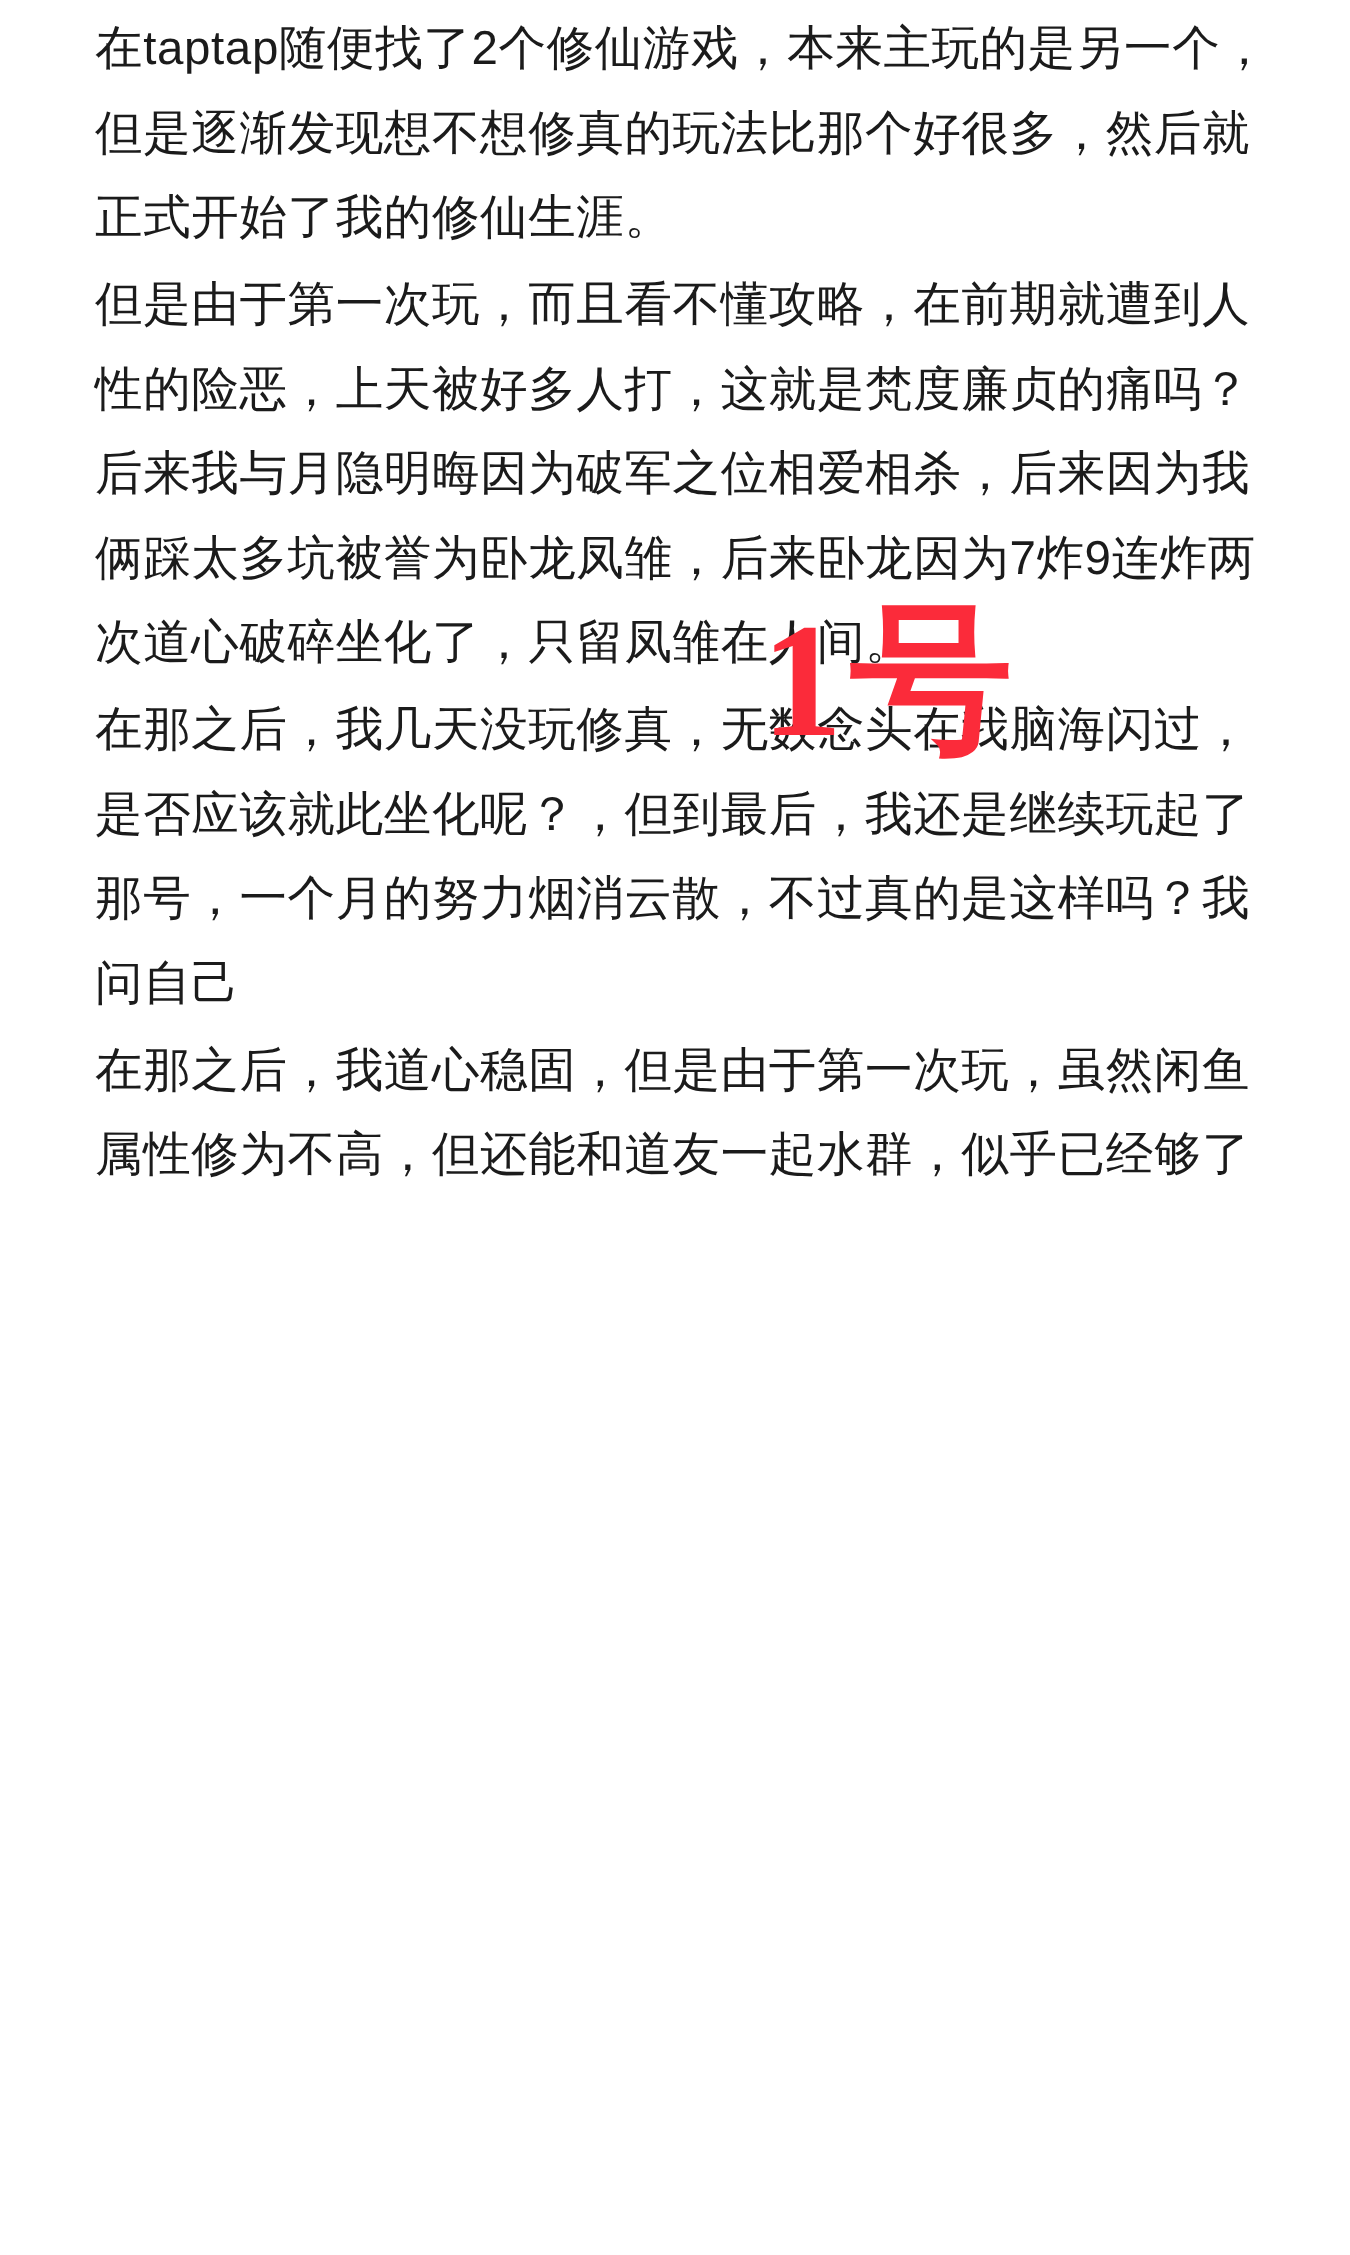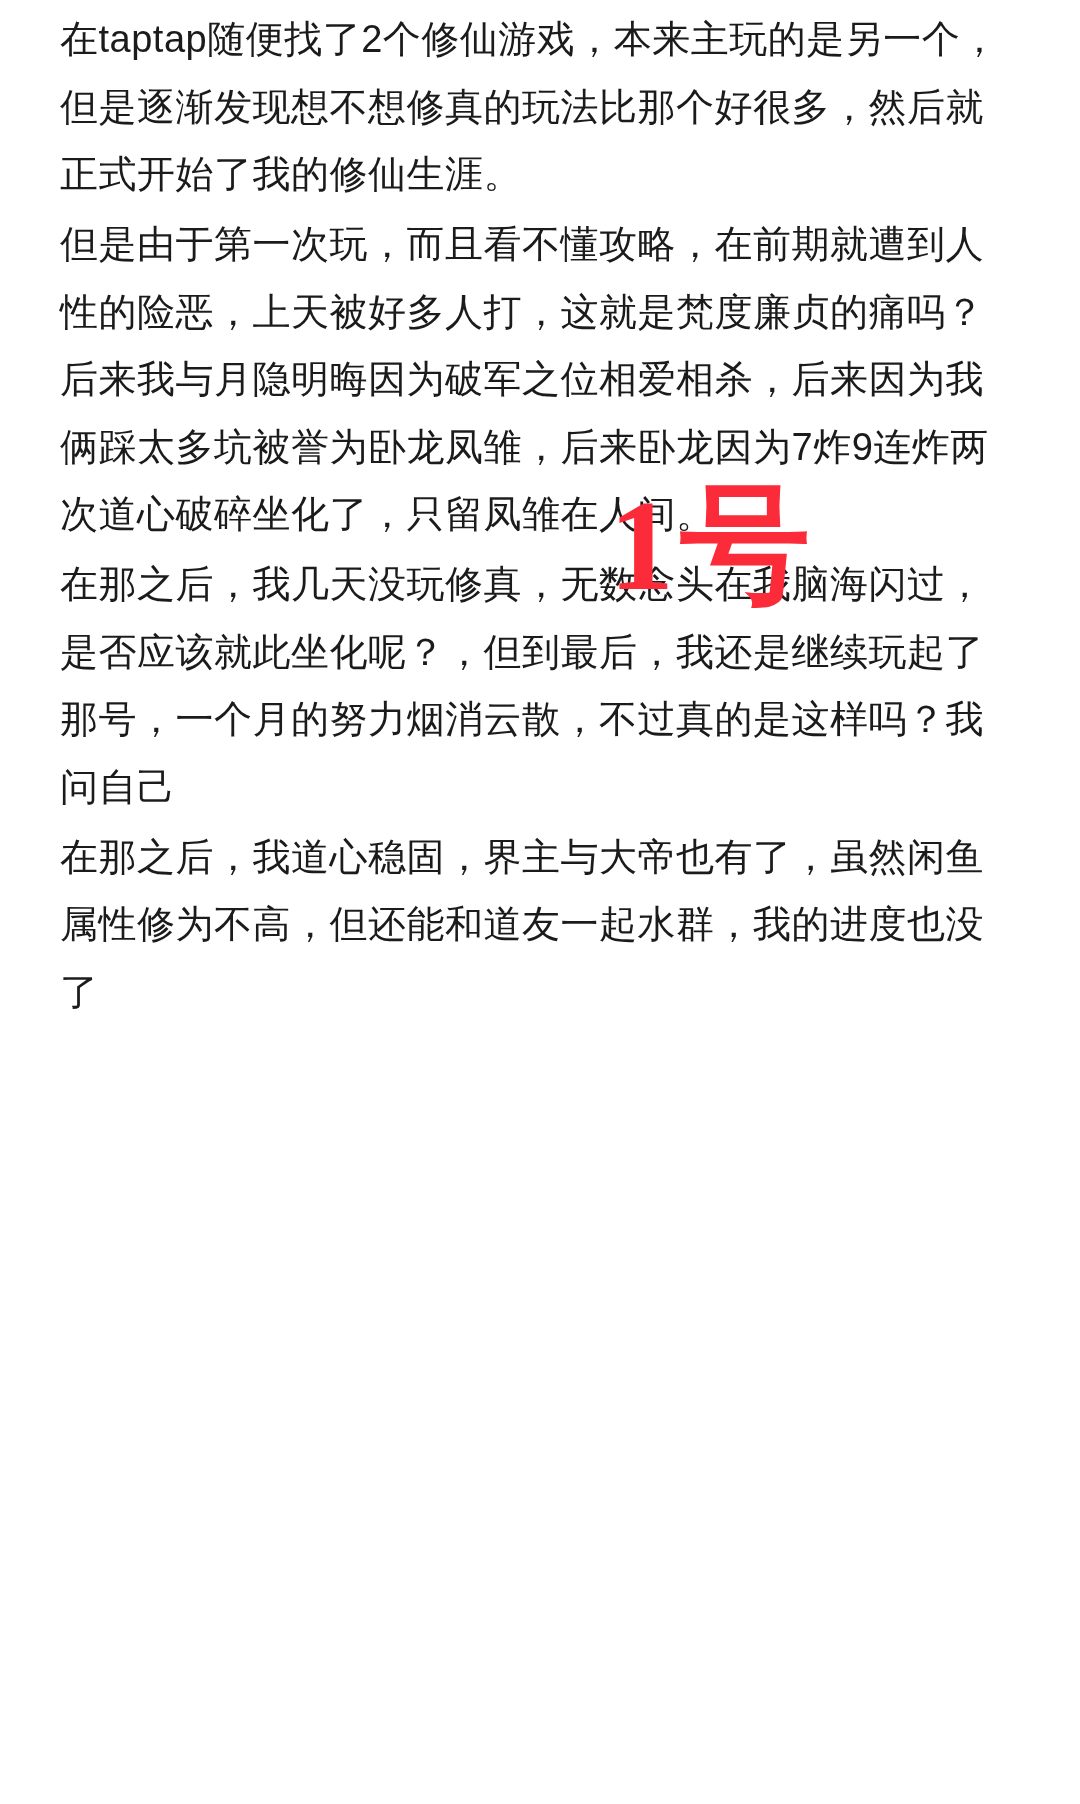--- a/index.html
+++ b/index.html
@@ -13,21 +13,21 @@
     font-family: "Liberation Sans", "DejaVu Sans", sans-serif;
     color: #1a1a1a;
     position: relative;
     overflow: hidden;
   }
   .page {
     position: relative;
     width: 1080px;
     min-height: 1804px;
     box-sizing: border-box;
-    padding: 6px 62px 0 60px;
+    padding: 6px 62px 0 76px;
   }
   .article {
     position: relative;
     z-index: 1;
   }
   .para {
     font-size: 38px;
     line-height: 1.78;
     letter-spacing: 0.5px;
     color: #1b1b1b;
@@ -52,18 +52,18 @@
 </style>
 </head>
 <body>
 
 <div class="page">
 
   <div class="article">
     <p class="para">在taptap随便找了2个修仙游戏，本来主玩的是另一个，但是逐渐发现想不想修真的玩法比那个好很多，然后就正式开始了我的修仙生涯。</p>
     <p class="para">但是由于第一次玩，而且看不懂攻略，在前期就遭到人性的险恶，上天被好多人打，这就是梵度廉贞的痛吗？后来我与月隐明晦因为破军之位相爱相杀，后来因为我俩踩太多坑被誉为卧龙凤雏，后来卧龙因为7炸9连炸两次道心破碎坐化了，只留凤雏在人间。</p>
     <p class="para">在那之后，我几天没玩修真，无数念头在我脑海闪过，是否应该就此坐化呢？，但到最后，我还是继续玩起了那号，一个月的努力烟消云散，不过真的是这样吗？我问自己</p>
-    <p class="para">在那之后，我道心稳固，界主与大帝也有了，虽然闲鱼属性修为不高，但还能和道友一起水群，我的进度也没了</p>
+    <p class="para">在那之后，我道心稳固，但是由于第一次玩，虽然闲鱼属性修为不高，但还能和道友一起水群，似乎已经够了</p>
   </div>
 
   <div class="watermark">1号</div>
 
 </div>
 
 </body></html>

